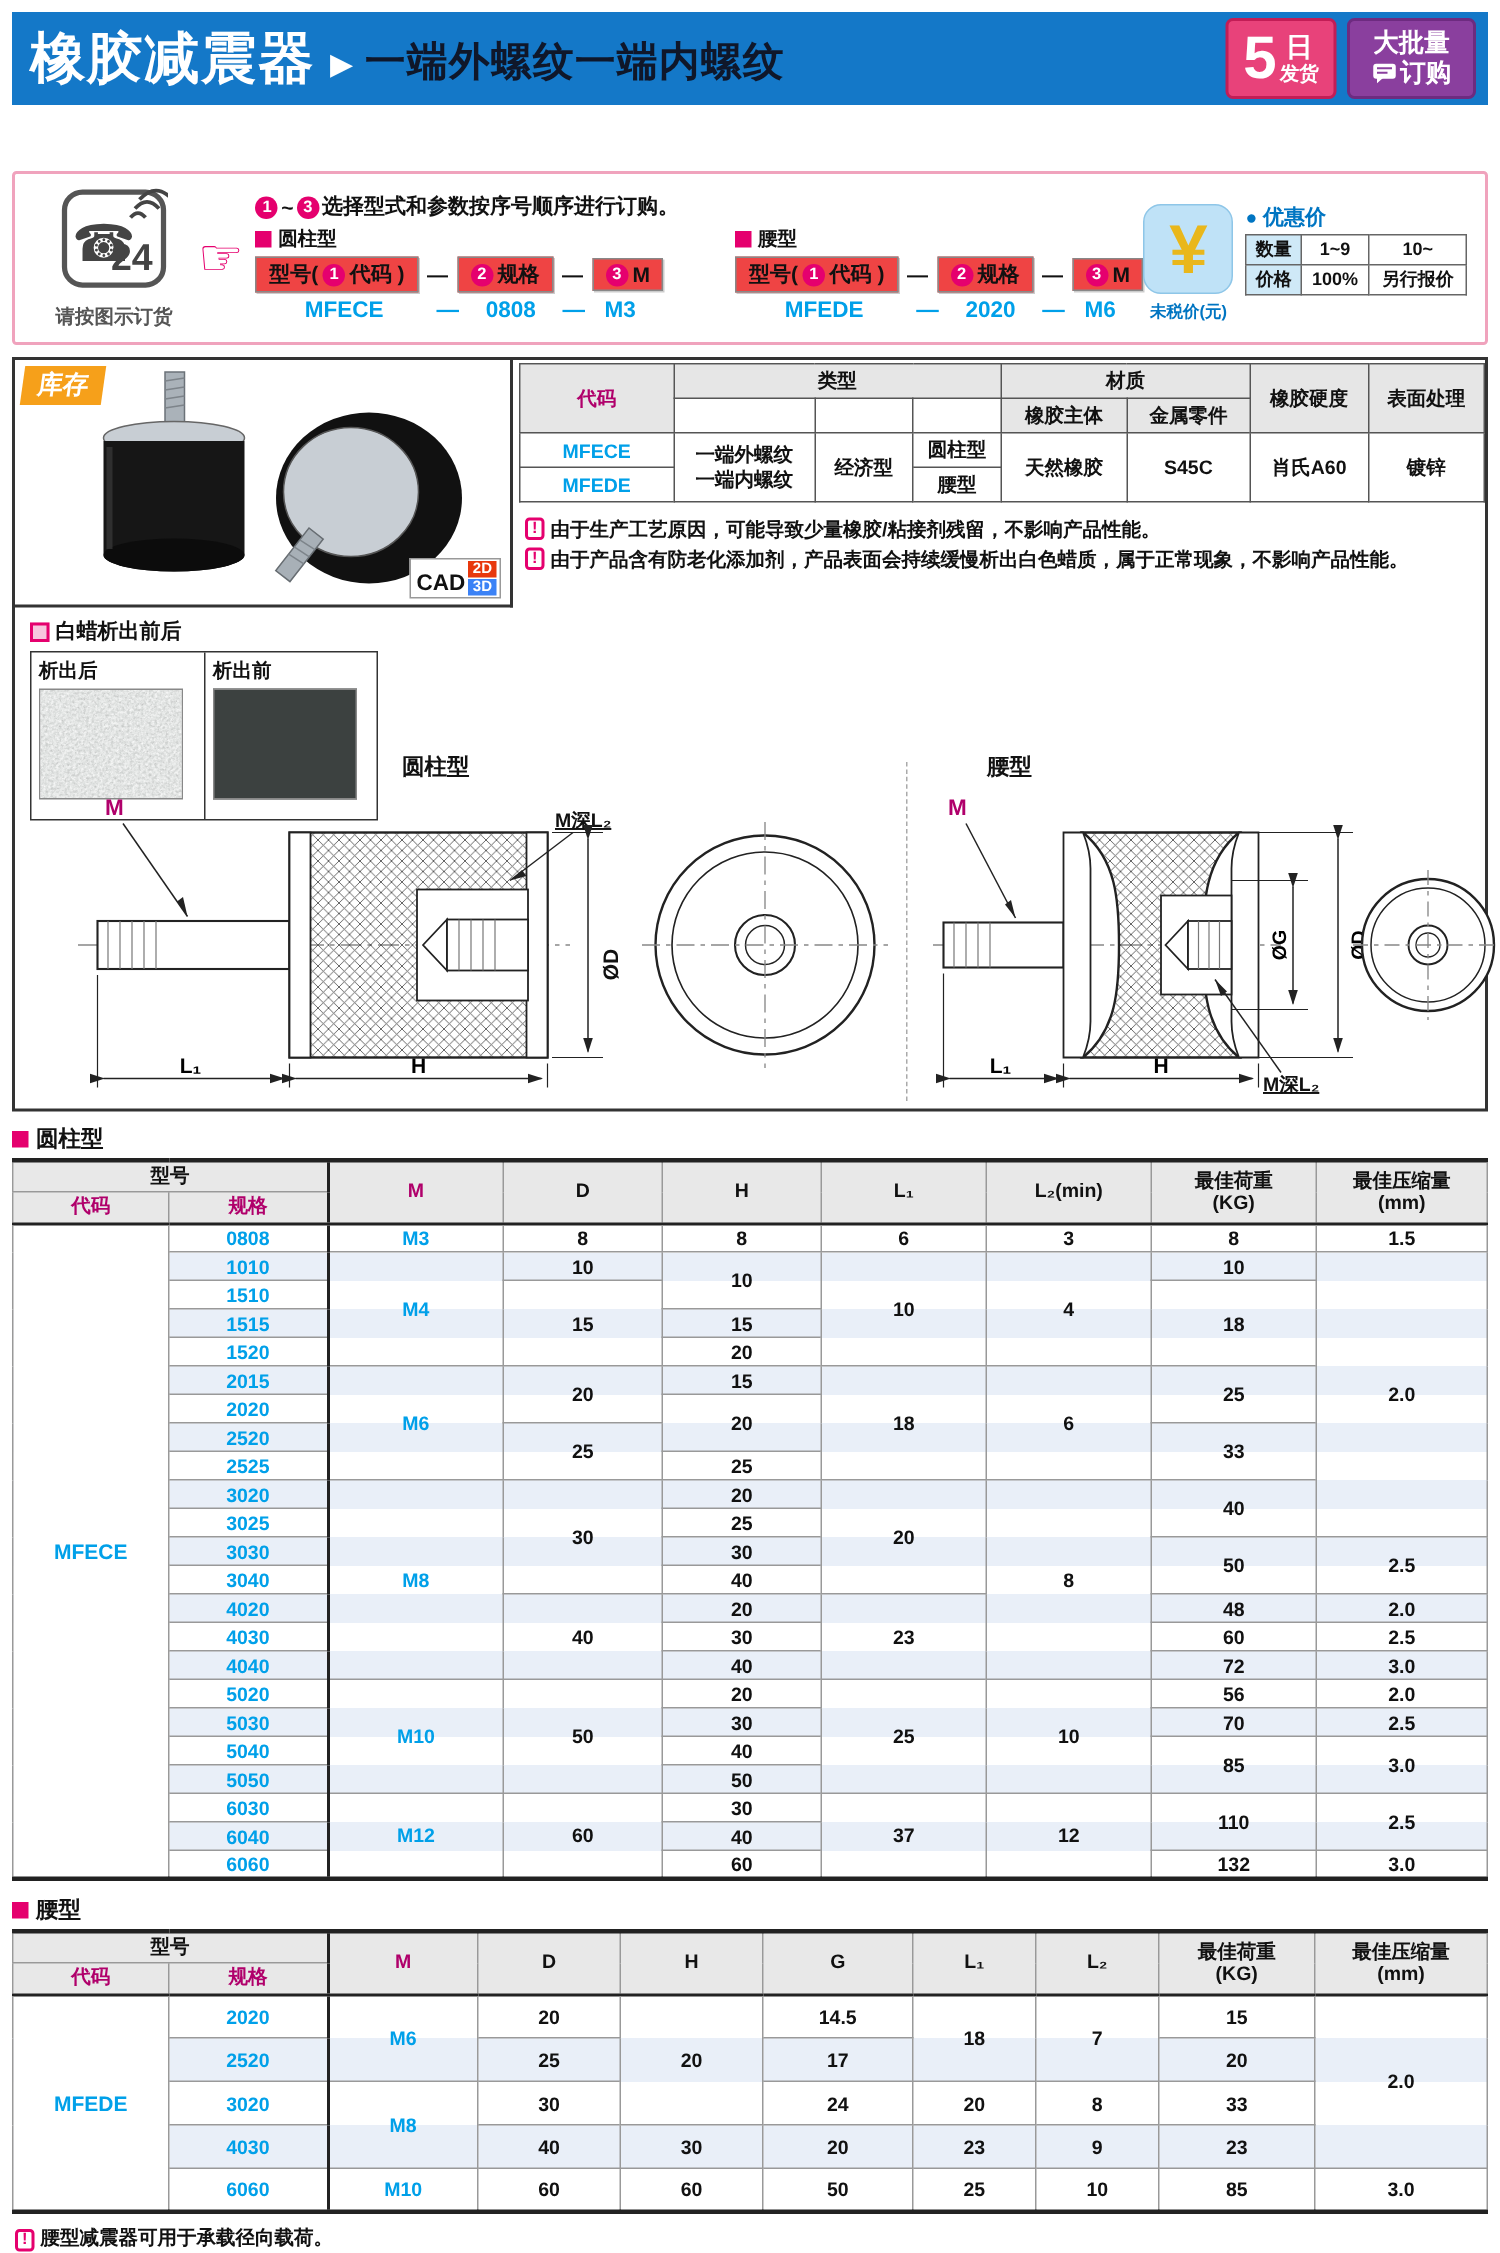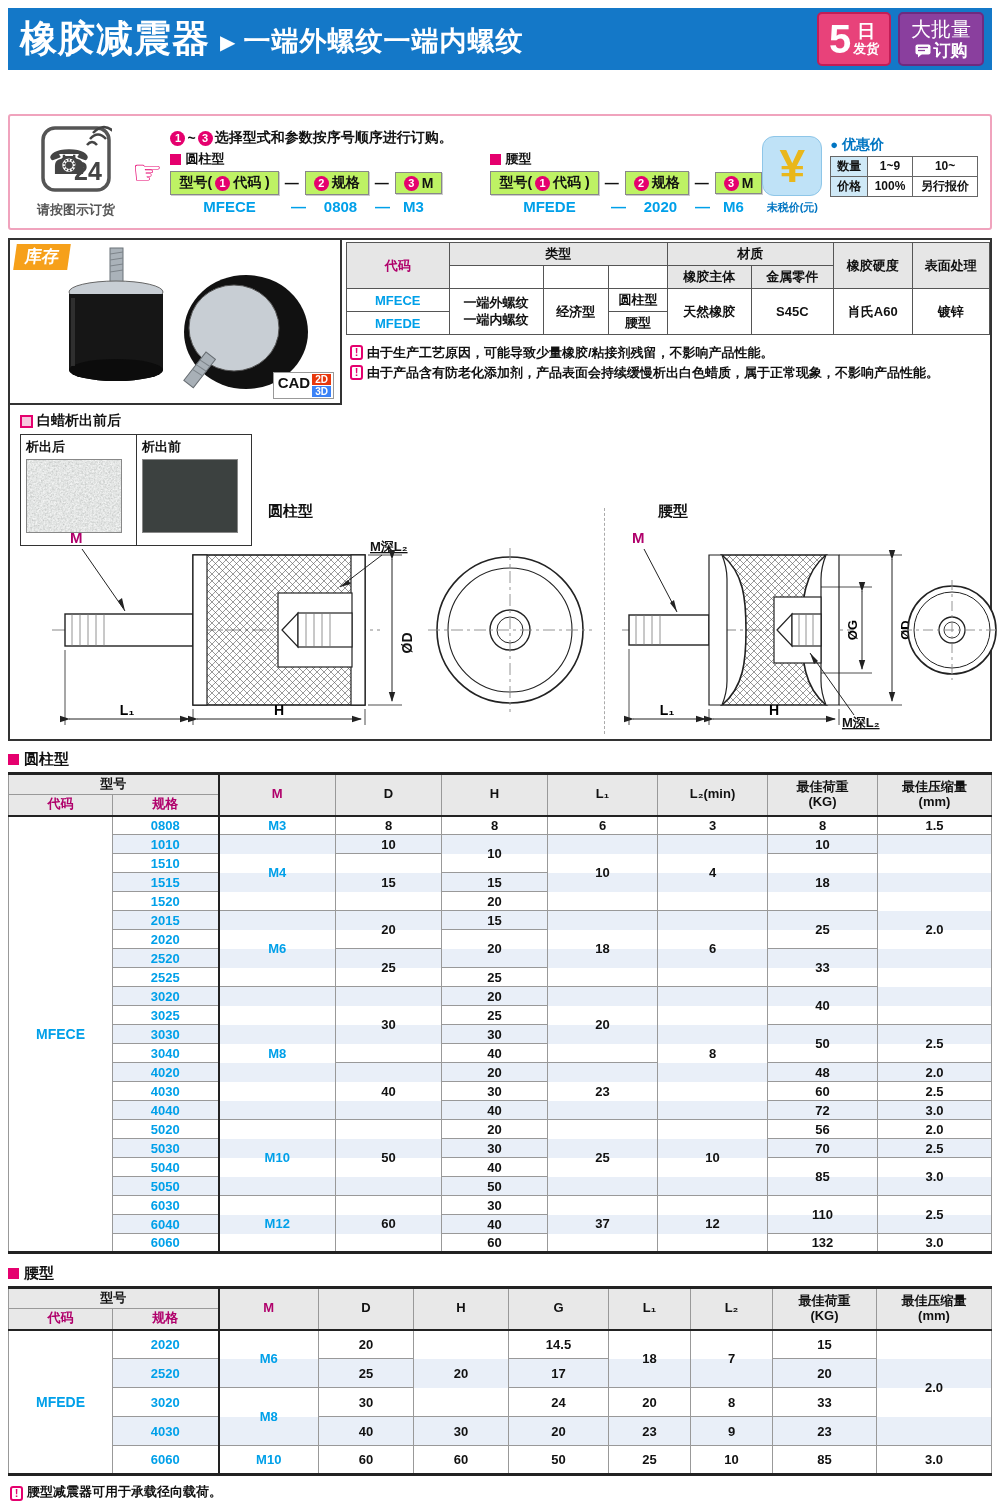--- a/index.html
+++ b/index.html
@@ -4,64 +4,64 @@
 <style>
   * { margin:0; padding:0; box-sizing:border-box; }
   html,body { background:#fff; }
   body { font-family:"Liberation Sans","DejaVu Sans",sans-serif; color:#111; width:1000px; }
   .page { position:relative; width:1000px; height:1502px; background:#fff; overflow:hidden; }
 
   
   .topbar { position:absolute; left:8px; top:8px; width:984px; height:62px; background:#1478c8; display:flex; align-items:center; padding:0 8px 0 12px; }
   .t-title { color:#fff; font-size:37px; font-weight:900; letter-spacing:1px; }
   .t-arrow { color:#fff; font-size:20px; margin:6px 8px 0 10px; }
-  .t-sub { color:#ffffff; font-size:27px; font-weight:900; margin-top:4px; letter-spacing:1px; }
+  .t-sub { color:#0f172a; font-size:27px; font-weight:900; margin-top:4px; letter-spacing:1px; }
   .badges { margin-left:auto; display:flex; gap:7px; }
   .badge5 { width:74px; height:54px; background:#e8427a; border:2px solid #c21d56; border-radius:5px; color:#fff; display:flex; align-items:center; justify-content:center; gap:2px; }
   .badge5 .n5 { font-size:40px; font-weight:900; line-height:1; }
   .badge5 .col { display:flex; flex-direction:column; align-items:center; line-height:1.1; }
   .badge5 .d { font-size:18px; font-weight:900; }
   .badge5 .s { font-size:13px; font-weight:900; }
   .badgeB { width:86px; height:54px; background:#8a3f9e; border:2px solid #6d2b80; border-radius:5px; color:#fff; display:flex; flex-direction:column; align-items:center; justify-content:center; line-height:1.2; }
-  .badgeB .b1 { font-size:20px; font-weight:400; }
+  .badgeB .b1 { font-size:17px; font-weight:700; }
   .badgeB .b2 { font-size:17px; font-weight:900; display:flex; align-items:center; gap:3px; }
 
   
   .order-box { position:absolute; left:8px; top:114px; width:984px; height:116px; border:2px solid #f0a3bd; border-radius:3px; display:flex; align-items:center; padding:0 10px 0 14px; }
   .phone-col { width:104px; text-align:center; flex:none; }
   .phone-caption { font-size:13px; font-weight:900; color:#555; margin-top:2px; }
   .finger { color:#e5006e; font-size:34px; flex:none; margin:0 4px; }
   .order-main { flex:1; padding-left:4px; }
   .instruction { font-size:14px; font-weight:900; margin-bottom:3px; display:flex; align-items:center; gap:2px; }
   .cnum { display:inline-block; flex:none; width:15px; height:15px; border-radius:50%; background:#e5006e; color:#fff; font-size:11px; line-height:15px; text-align:center; font-weight:bold; }
   .order-row { display:flex; gap:48px; }
   .group-label { font-size:13px; font-weight:900; display:flex; align-items:center; gap:4px; margin-bottom:3px; }
   .sq { display:inline-block; width:11px; height:11px; background:#e5006e; flex:none; }
   .boxes { display:flex; align-items:center; gap:6px; }
-  .bx { border:1px solid #888; background:#bef264; box-shadow:1px 1px 0 #ccc; padding:2px 8px; font-size:14px; font-weight:900; display:flex; align-items:center; gap:3px; white-space:nowrap; }
+  .bx { border:1px solid #888; background:#ef4444; box-shadow:1px 1px 0 #ccc; padding:2px 8px; font-size:14px; font-weight:900; display:flex; align-items:center; gap:3px; white-space:nowrap; }
   .dash { font-weight:900; font-size:14px; }
   .example { display:flex; align-items:center; color:#00a0e9; font-weight:900; font-size:15px; margin-top:3px; }
   .example span { text-align:center; }
   .ex1 { width:118px; } .ex2 { width:64px; } .ex3 { width:42px; } .exd { width:20px; }
   .price-col { flex:none; width:218px; display:flex; gap:8px; align-items:flex-start; padding-top:6px; }
   .yen-wrap { text-align:center; }
   .yen { width:60px; height:60px; background:#bfe2f7; border:1px solid #8ec6e8; border-radius:12px; color:#e9b71b; font-size:46px; font-weight:900; line-height:58px; text-align:center; }
   .yen-caption { color:#0075c2; font-weight:900; font-size:11px; margin-top:4px; white-space:nowrap; }
   .price-right { flex:1; }
   .price-title { color:#0075c2; font-weight:900; font-size:14px; margin-bottom:2px; }
   .price-title .dot { font-size:13px; }
   .ptable { border-collapse:collapse; width:148px; }
   .ptable td { border:1px solid #666; font-size:12px; font-weight:900; text-align:center; padding:1px 3px; white-space:nowrap; background:#fff; }
   .ptable td:first-child { background:#cfe9f7; }
 
   
   .mid-box { position:absolute; left:8px; top:238px; width:984px; height:503px; border:2px solid #333; }
   .product-panel { position:absolute; left:0; top:0; width:332px; height:165px; border-right:2px solid #333; border-bottom:2px solid #333; background:#fff; }
   .stock-badge { position:absolute; top:4px; left:5px; background:#f6a01a; color:#fff; font-weight:900; font-size:17px; padding:1px 10px 2px; transform:skewX(-8deg); z-index:2; }
-  .cad-badge { position:absolute; right:6px; bottom:4px; display:flex; align-items:flex-start; border:1px solid #999; background:#fff; padding:1px 2px 1px 4px; gap:2px; z-index:2; }
+  .cad-badge { position:absolute; right:6px; bottom:4px; display:flex; align-items:flex-end; border:1px solid #999; background:#fff; padding:1px 2px 1px 4px; gap:2px; z-index:2; }
   .cad-badge .cadtxt { font-weight:900; font-size:15px; color:#111; }
   .cad-badge .dcol { display:flex; flex-direction:column; gap:1px; }
   .cad-badge .d2 { background:#e8380d; color:#fff; font-size:10px; font-weight:900; padding:0 3px; line-height:11px; }
   .cad-badge .d3 { background:#3b82f6; color:#fff; font-size:10px; font-weight:900; padding:0 3px; line-height:11px; }
 
   .mat-wrap { position:absolute; left:334px; top:0; width:648px; padding:2px 2px 0 2px; }
   .mat-table { border-collapse:collapse; width:100%; }
   .mat-table th, .mat-table td { border:1px solid #555; text-align:center; font-size:13px; font-weight:900; padding:2px 3px; }
   .mat-table th { background:#e6e6e6; color:#111; }
   .mat-table th.accent { color:#b0006b; }

